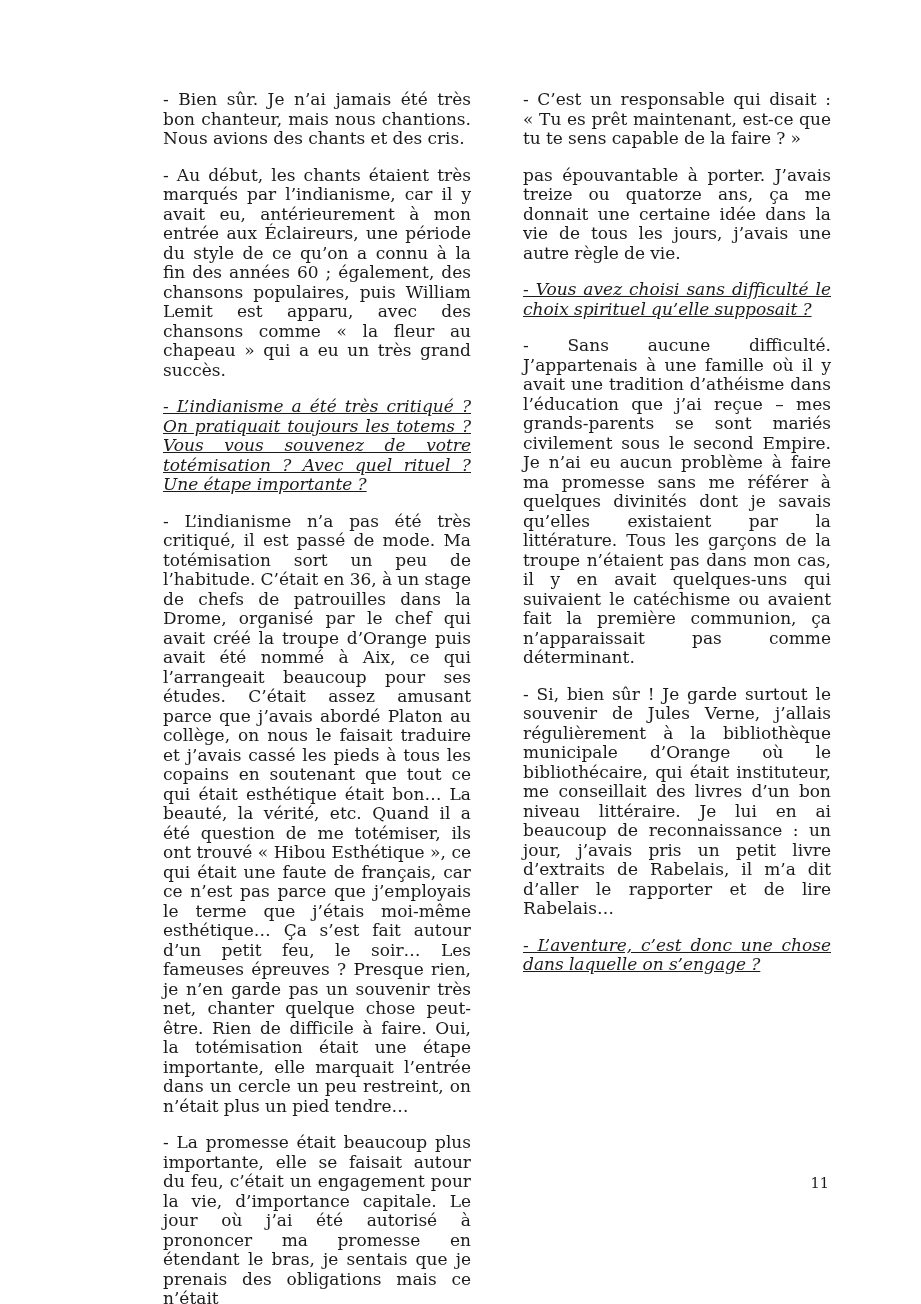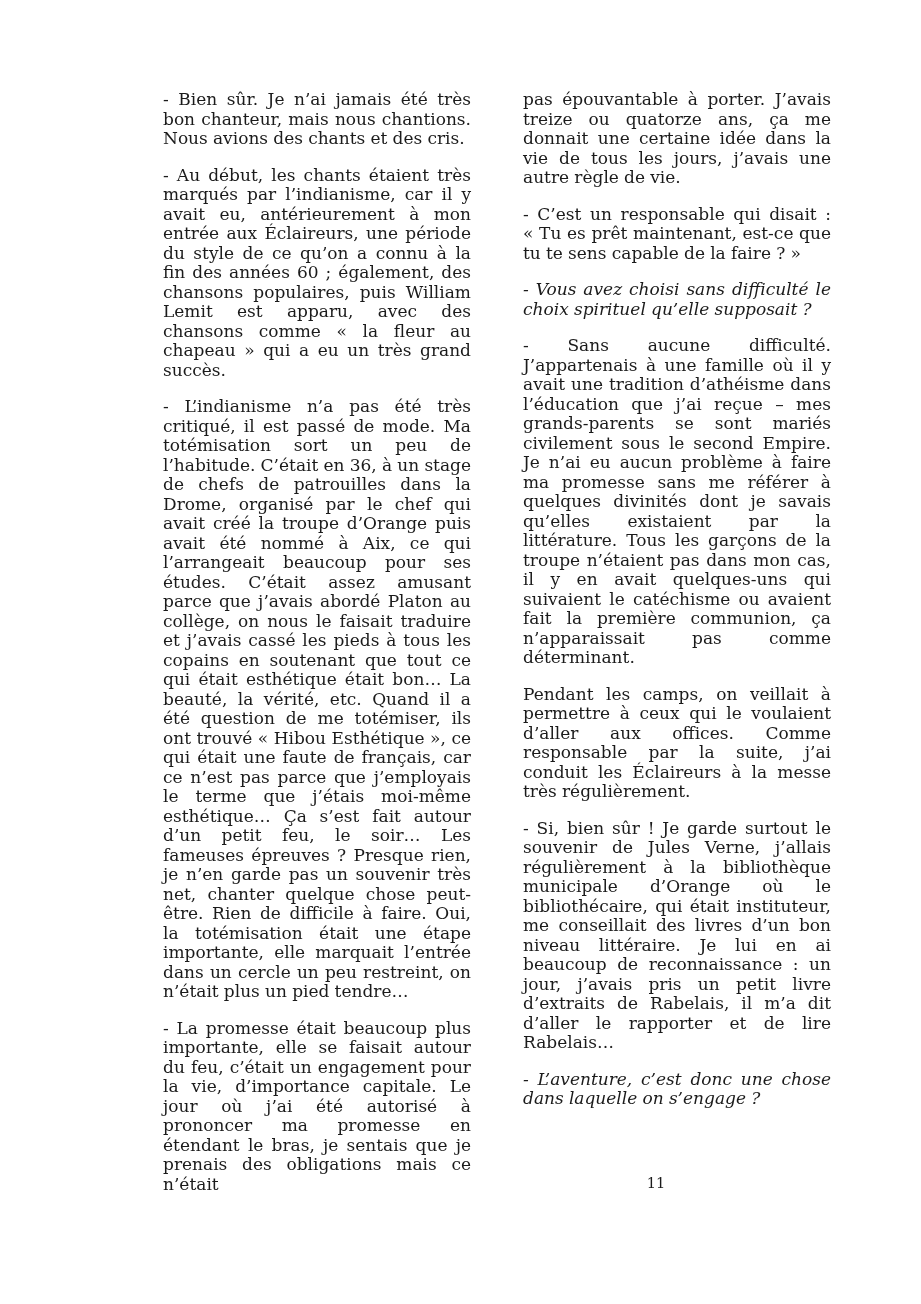--- a/index.html
+++ b/index.html
@@ -35,51 +35,52 @@
     text-align: justify;
     hyphens: auto;
     -webkit-hyphens: auto;
     word-spacing: -0.2px;
   }
   .col p:last-child {
     margin-bottom: 0;
   }
   .q {
     font-style: italic;
+    text-decoration: underline;
   }
   .page-number {
     position: absolute;
-    left: 502px;
+    left: 521px;
     top: 1174px;
     width: 308px;
-    text-align: center;
+    text-align: right;
     font-size: 14.5px;
     line-height: 18px;
     color: #1b1b1b;
   }
 </style>
 </head>
 <body>
 
 <div class="page">
   <div class="columns">
 
     <div class="col">
       <p>- Bien sûr. Je n’ai jamais été très bon chanteur, mais nous chantions. Nous avions des chants et des cris.</p>
       <p>- Au début, les chants étaient très marqués par l’indianisme, car il y avait eu, antérieurement à mon entrée aux Éclaireurs, une période du style de ce qu’on a connu à la fin des années 60&nbsp;; également, des chansons populaires, puis William Lemit est apparu, avec des chansons comme «&nbsp;la fleur au chapeau&nbsp;» qui a eu un très grand succès.</p>
+      <p class="q">- L’indianisme a été très critiqué&nbsp;? On pratiquait toujours les totems&nbsp;? Vous vous souvenez de votre totémisation&nbsp;? Avec quel rituel&nbsp;? Une étape importante&nbsp;?</p>
       <p>- L’indianisme n’a pas été très critiqué, il est passé de mode. Ma totémisation sort un peu de l’habitude. C’était en 36, à un stage de chefs de patrouilles dans la Drome, organisé par le chef qui avait créé la troupe d’Orange puis avait été nommé à Aix, ce qui l’arrangeait beaucoup pour ses études. C’était assez amusant parce que j’avais abordé Platon au collège, on nous le faisait traduire et j’avais cassé les pieds à tous les copains en soutenant que tout ce qui était esthétique était bon… La beauté, la vérité, etc. Quand il a été question de me totémiser, ils ont trouvé «&nbsp;Hibou Esthétique&nbsp;», ce qui était une faute de français, car ce n’est pas parce que j’employais le terme que j’étais moi-même esthétique… Ça s’est fait autour d’un petit feu, le soir… Les fameuses épreuves&nbsp;? Presque rien, je n’en garde pas un souvenir très net, chanter quelque chose peut-être. Rien de difficile à faire. Oui, la totémisation était une étape importante, elle marquait l’entrée dans un cercle un peu restreint, on n’était plus un pied tendre…</p>
       <p>- La promesse était beaucoup plus importante, elle se faisait autour du feu, c’était un engagement pour la vie, d’importance capitale. Le jour où j’ai été autorisé à prononcer ma promesse en étendant le bras, je sentais que je prenais des obligations mais ce n’était</p>
     </div>
 
     <div class="col">
+      <p>- C’est un responsable qui disait&nbsp;: «&nbsp;Tu es prêt maintenant, est-ce que tu te sens capable de la faire&nbsp;?&nbsp;»</p>
       <p>pas épouvantable à porter. J’avais treize ou quatorze ans, ça me donnait une certaine idée dans la vie de tous les jours, j’avais une autre règle de vie.</p>
-      <p>- C’est un responsable qui disait&nbsp;: «&nbsp;Tu es prêt maintenant, est-ce que tu te sens capable de la faire&nbsp;?&nbsp;»</p>
       <p class="q">- Vous avez choisi sans difficulté le choix spirituel qu’elle supposait&nbsp;?</p>
       <p>- Sans aucune difficulté. J’appartenais à une famille où il y avait une tradition d’athéisme dans l’éducation que j’ai reçue – mes grands-parents se sont mariés civilement sous le second Empire. Je n’ai eu aucun problème à faire ma promesse sans me référer à quelques divinités dont je savais qu’elles existaient par la littérature. Tous les garçons de la troupe n’étaient pas dans mon cas, il y en avait quelques-uns qui suivaient le catéchisme ou avaient fait la première communion, ça n’apparaissait pas comme déterminant.</p>
-      <p>Pendant les camps, on veillait à permettre à ceux qui le voulaient d’aller aux offices. Comme responsable par la suite, j’ai conduit les Éclaireurs à la messe très régulièrement.</p>
       <p>- Si, bien sûr&nbsp;! Je garde surtout le souvenir de Jules Verne, j’allais régulièrement à la bibliothèque municipale d’Orange où le bibliothécaire, qui était instituteur, me conseillait des livres d’un bon niveau littéraire. Je lui en ai beaucoup de reconnaissance&nbsp;: un jour, j’avais pris un petit livre d’extraits de Rabelais, il m’a dit d’aller le rapporter et de lire Rabelais…</p>
       <p class="q">- L’aventure, c’est donc une chose dans laquelle on s’engage&nbsp;?</p>
     </div>
 
   </div>
 
   <div class="page-number">11</div>
 </div>
 
 </body></html>

